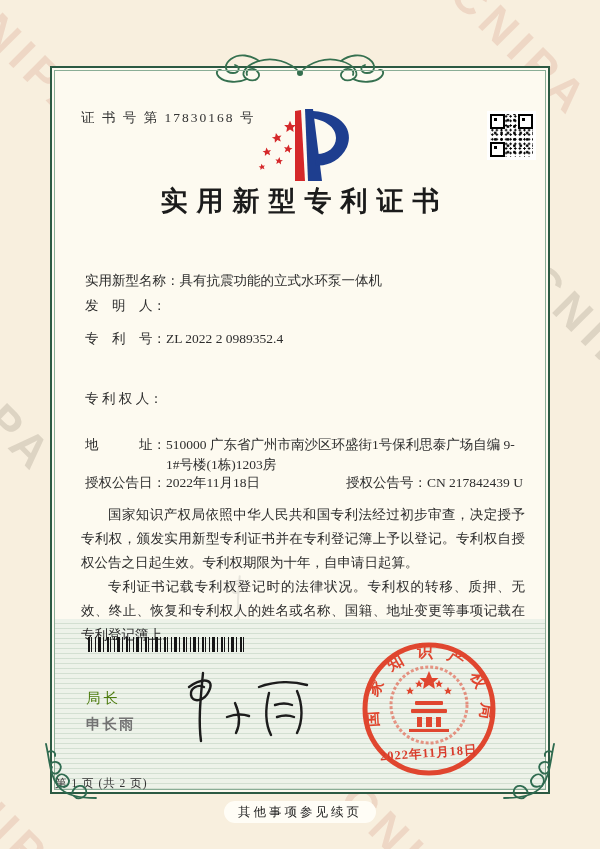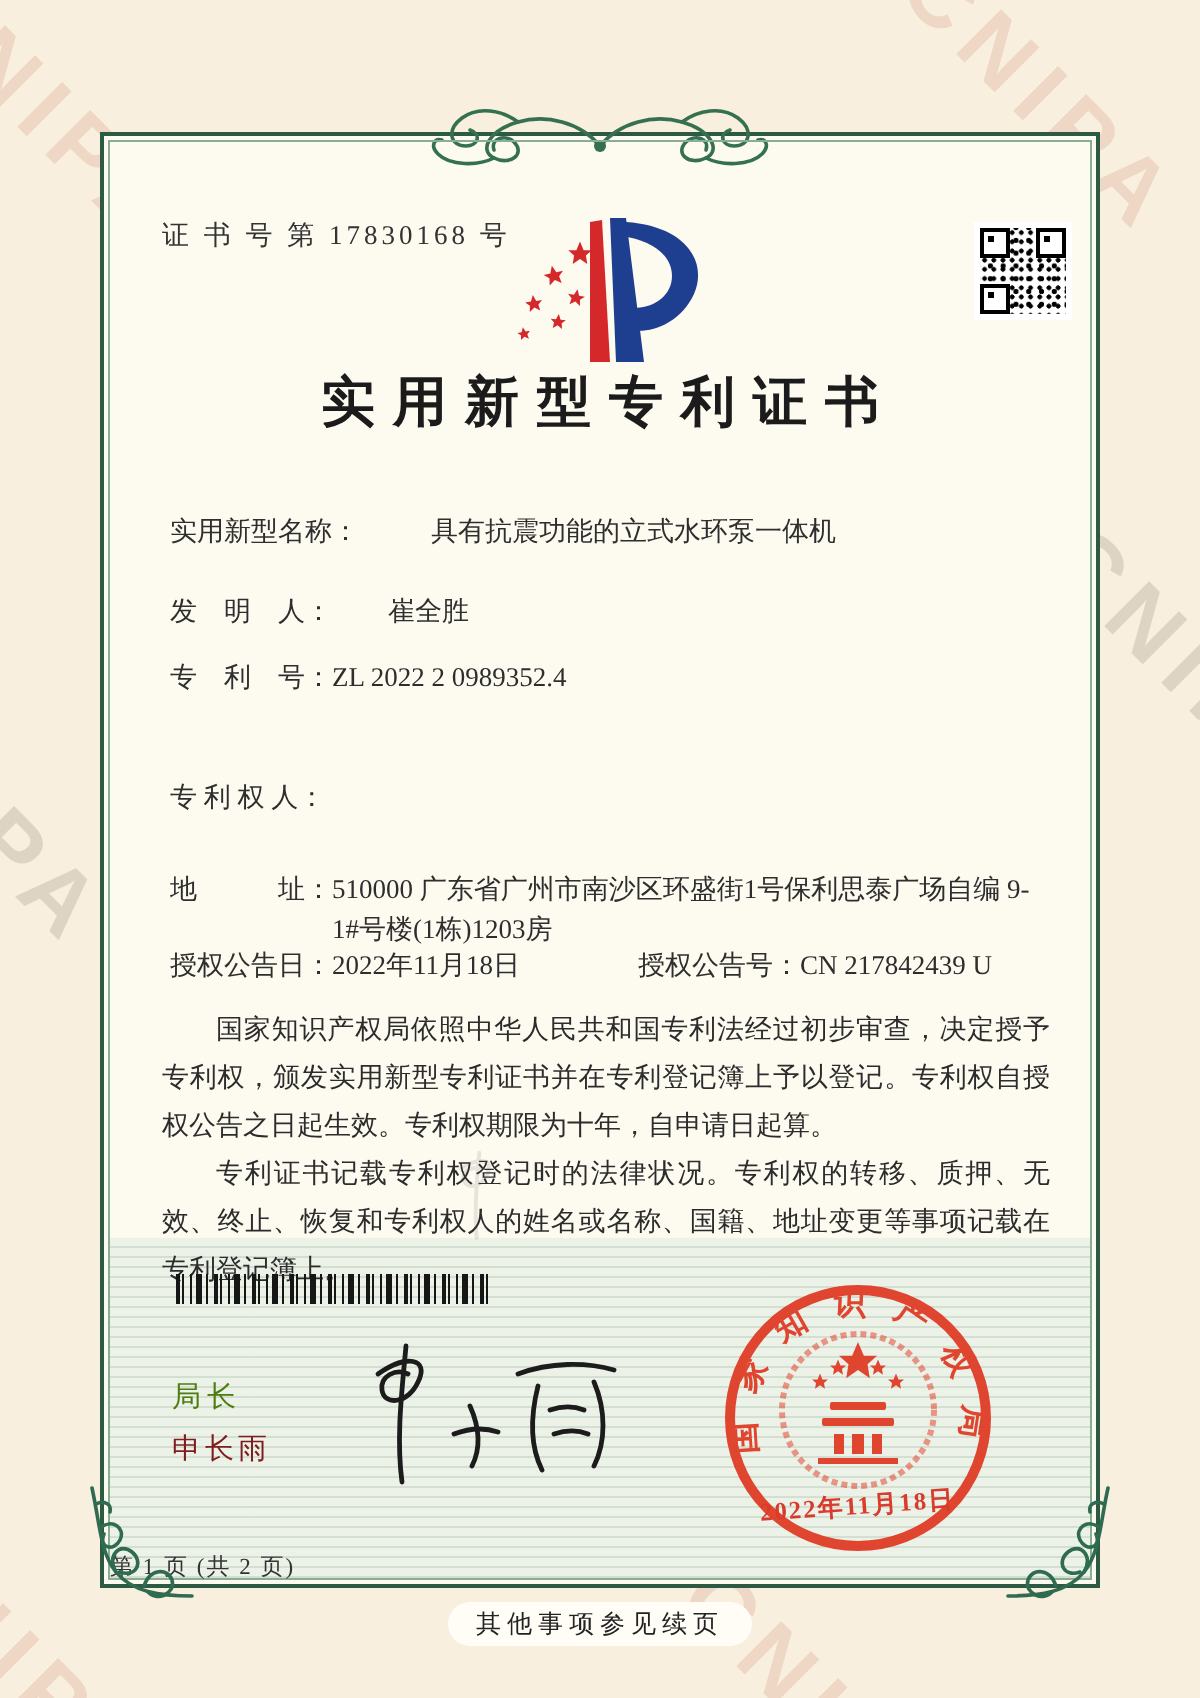--- a/index.html
+++ b/index.html
@@ -41,36 +41,36 @@
   .finder{position:absolute;width:11px;height:11px;border:2px solid #000;background:#fff;}
   .finder::after{content:"";position:absolute;left:2px;top:2px;width:3px;height:3px;background:#000;}
   .f-tl{left:3px;top:3px;} .f-tr{right:3px;top:3px;} .f-bl{left:3px;bottom:3px;}
 
   .title{position:absolute;left:0;right:0;top:112px;text-align:center;
          font-size:27px;font-weight:bold;letter-spacing:9px;text-indent:9px;color:#1b1b1b;}
 
   .row{position:absolute;left:30px;right:22px;display:flex;font-size:13.5px;color:#2e2e2e;line-height:1.5;}
   .row .lbl{flex:none;white-space:pre;}
   .row .val{flex:1;}
-  .r1{top:185px;gap:36px;} .r2{top:225px;gap:28px;} .r3{top:258px;} .r4{top:300px;} .r5{top:318px;} .r6{top:364px;}
-  .r7{top:402px;}
+  .r1{top:200px;} .r2{top:225px;gap:28px;} .r3{top:258px;} .r4{top:300px;} .r5{top:318px;} .r6{top:364px;}
+  .r7{top:402px;justify-content:space-between;}
   .pair{display:flex;} .pair1{width:234px;flex:none;} 
 
   .paras{position:absolute;left:26px;right:20px;top:432px;font-size:13.5px;line-height:1.78;
          text-align:justify;color:#2c2c2c;}
   .paras p{margin:0;text-indent:2em;}
 
   .barcode{position:absolute;left:33px;top:566px;width:156px;height:15px;
     background-image:repeating-linear-gradient(90deg,
       #161616 0 2px,transparent 2px 3px,#161616 3px 4px,transparent 4px 7px,
       #161616 7px 8px,transparent 8px 10px,#161616 10px 13px,transparent 13px 15px,
       #161616 15px 16px,transparent 16px 19px);}
 
   .sig-title{position:absolute;left:31px;top:618px;font-size:14.5px;letter-spacing:3px;color:#4d7c0f;}
-  .sig-name{position:absolute;left:31px;top:644px;font-size:14.5px;letter-spacing:2px;color:#7f1d1d;}
+  .sig-name{position:absolute;left:31px;top:644px;font-size:14.5px;letter-spacing:2px;color:#737373;font-weight:bold;}
   .sig-hand{position:absolute;left:96px;top:594px;width:180px;height:88px;}
   .sig-ghost{position:absolute;left:150px;top:498px;width:120px;height:60px;opacity:0.13;}
 
   .seal{position:absolute;left:292px;top:554px;width:164px;height:168px;}
 
   .page-indicator{position:absolute;left:0;right:0;top:705px;text-align:left;
          font-size:11.5px;letter-spacing:1px;color:#333;}
 
   .cont-note{position:absolute;left:0;right:0;top:804px;text-align:center;font-size:12.5px;color:#222;}
   .cont-note span{background:#fffdf6;padding:4px 14px;letter-spacing:3px;border-radius:11px;}
@@ -137,21 +137,20 @@
       </div>
 
       <div class="title">实用新型专利证书</div>
 
       <div class="row r1">
         <span class="lbl">实用新型名称：</span>
         <span class="val">具有抗震功能的立式水环泵一体机</span>
       </div>
       <div class="row r2">
         <span class="lbl">发　明　人：</span>
-        <span class="val">崔全胜</span>
       </div>
       <div class="row r3">
         <span class="lbl">专　利　号：</span>
         <span class="val">ZL 2022 2 0989352.4</span>
       </div>
       <div class="row r5">
         <span class="lbl">专 利 权 人：</span>
       </div>
       <div class="row r6">
         <span class="lbl">地　　　址：</span>

